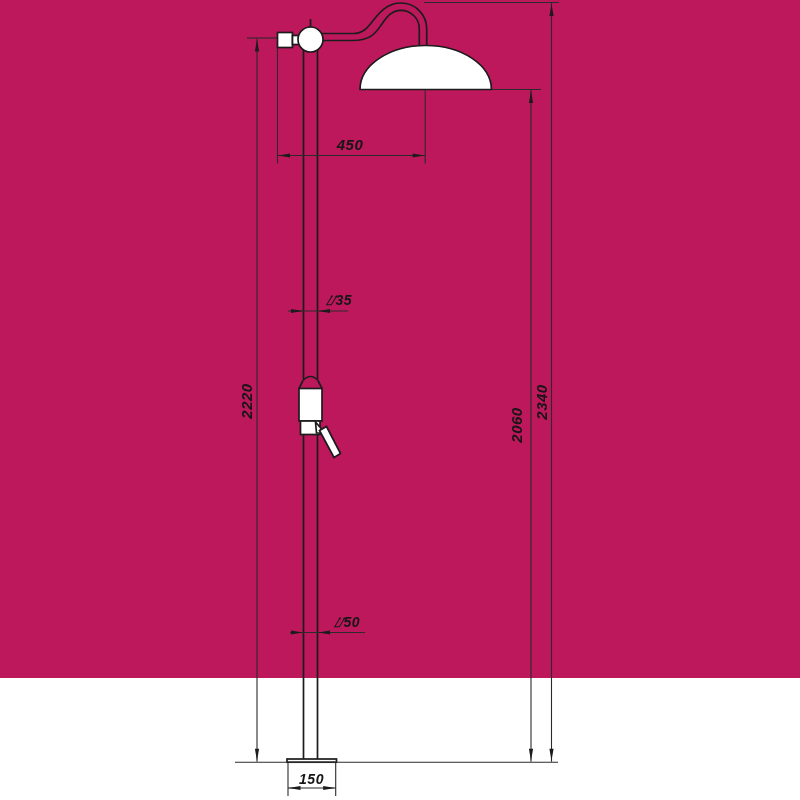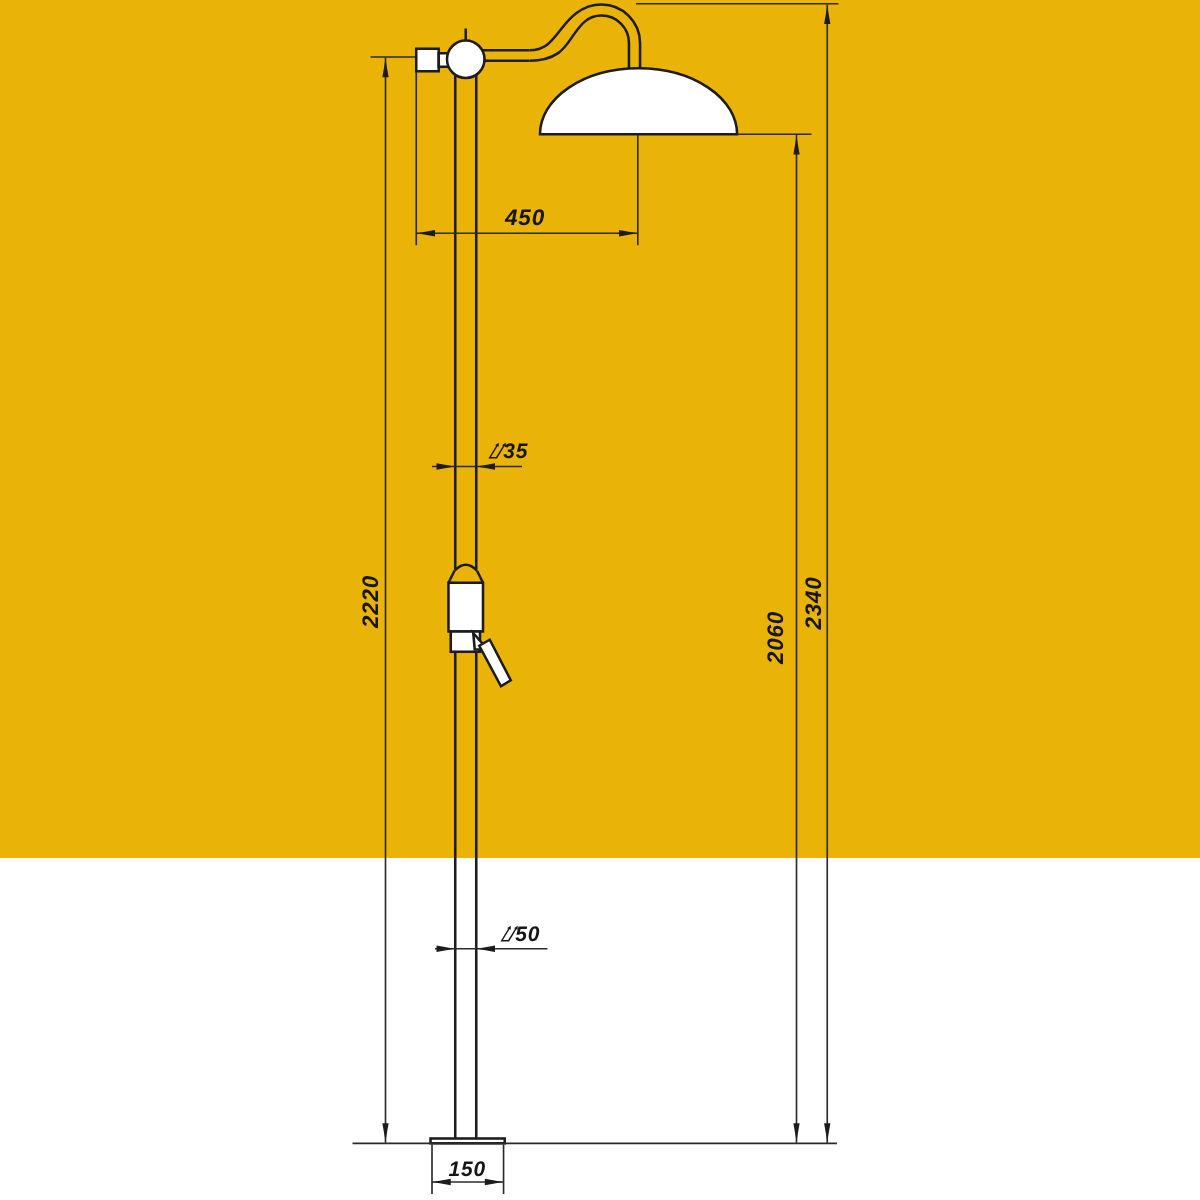--- a/index.html
+++ b/index.html
@@ -7,22 +7,22 @@
     padding: 0;
     width: 800px;
     height: 800px;
     background: #ffffff;
     overflow: hidden;
     font-family: "Liberation Sans", sans-serif;
   }
   #stage {
     position: relative;
     width: 800px;
-    height: 572px;
-    background: #eab308;
+    height: 678px;
+    background: #be185d;
   }
   svg { display: block; }
   .outline {
     fill: none;
     stroke: #1c1c1c;
     stroke-width: 1.7;
   }
   .outline-filled {
     fill: #ffffff;
     stroke: #1c1c1c;

